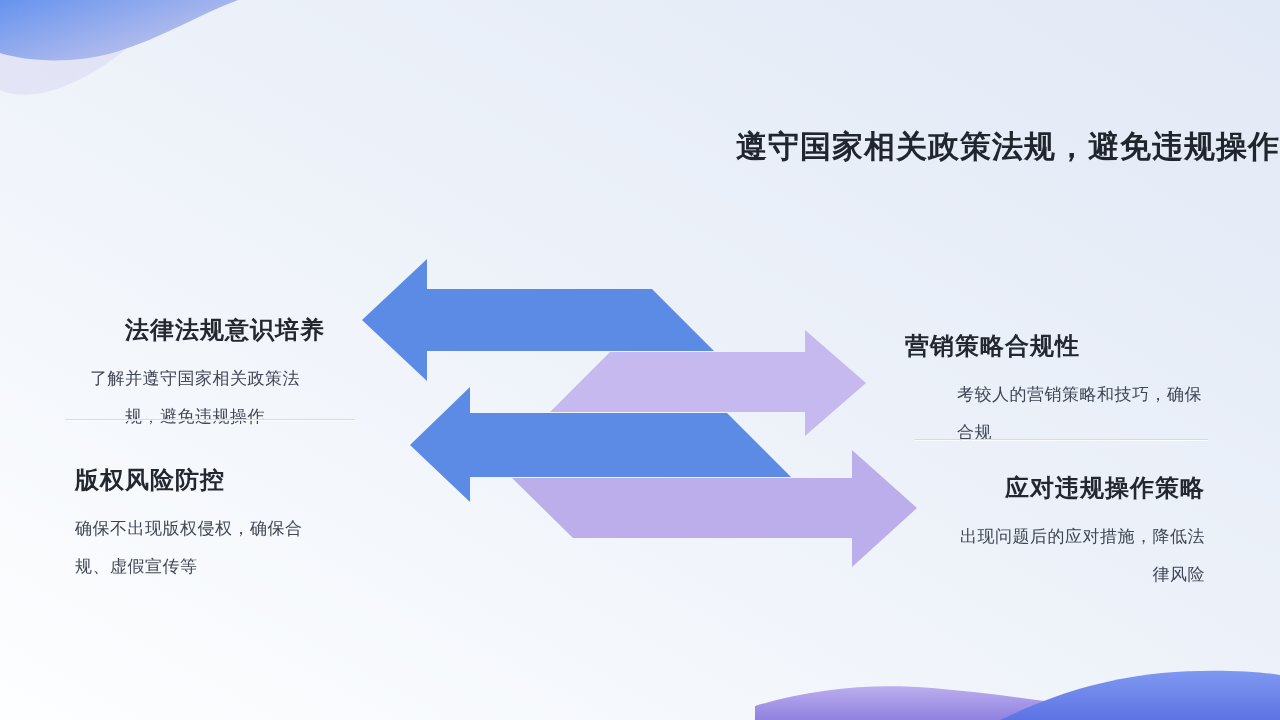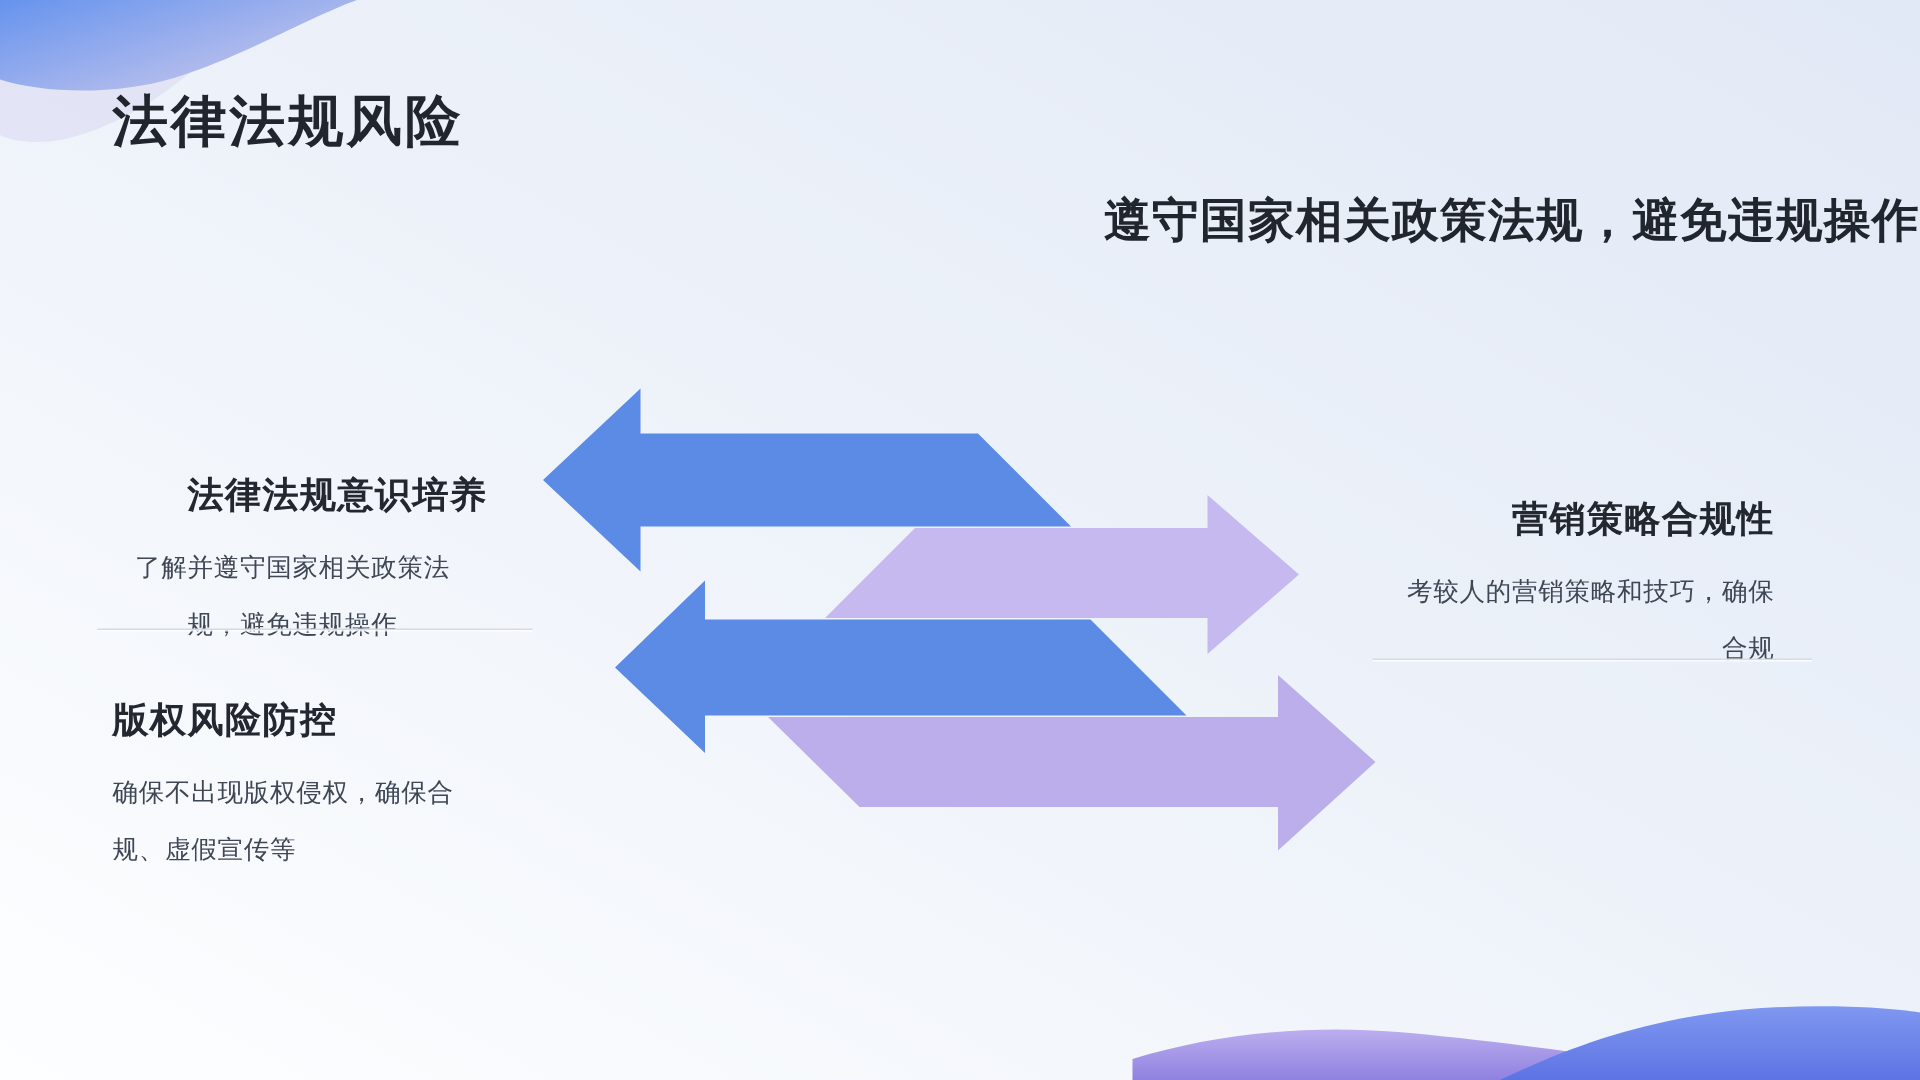--- a/index.html
+++ b/index.html
@@ -24,21 +24,21 @@
 
   .item { position:absolute; }
   .item h3 { margin:0 0 14px 0; font-size:24px; font-weight:700; color:#23272f; letter-spacing:1px; }
   .item p  { margin:0; font-size:17px; color:#3f4654; line-height:38px; letter-spacing:0.5px; }
 
   .item-l1 { left:75px; top:286px; width:300px; text-align:center;margin-top:28px; }
   .item-l1 p { width:240px; }
   .item-l2 { left:75px; top:464px; width:300px; text-align:left; }
   .item-l2 p { width:258px; }
 
-  .item-r1 { left:883px; top:330px; width:300px; text-align:right; }
+  .item-r1 { left:905px; top:330px; width:300px; text-align:left; }
   .item-r1 p { width:248px; margin-left:auto; }
   .item-r2 { left:905px; top:472px; width:300px; text-align:right; }
   .item-r2 p { width:248px; margin-left:auto; }
 
   .divider { position:absolute; height:1px; background:#d6dae3; box-shadow:0 1px 0 rgba(255,255,255,.8); }
   .divider-left  { left:65px;  top:419px; width:290px; }
   .divider-right { left:915px; top:439px; width:293px; }
 </style>
 </head>
 <body>
@@ -71,32 +71,35 @@
     <path d="M250,80 C292,60 342,40 412,33 C456,29 506,31 530,35 L530,80 Z" fill="url(#gwb)"></path>
   </svg>
 
   <svg class="arrows-layer" width="1280" height="720" viewBox="0 0 1280 720">
     <polygon points="362,320 427,259 427,289 652,289 714,351 427,351 427,381" fill="#5b8be5"></polygon>
     <polygon points="610,352 805,352 805,330 866,383 805,436 805,412 550,412" fill="#c6b9f0"></polygon>
     <polygon points="410,445 470,387 470,413 727,413 791,477 470,477 470,502" fill="#5b8be5"></polygon>
     <polygon points="512,478 852,478 852,450 917,508 852,567 852,538 573,538" fill="#bcaeea"></polygon>
   </svg>
 
-  <div class="slide-title">法律法规风险</div>
   <div class="slide-subtitle">遵守国家相关政策法规，避免违规操作</div>
 
   <div class="item item-l1">
     <h3>法律法规意识培养</h3>
     <p>了解并遵守国家相关政策法规，避免违规操作</p>
   </div>
   <div class="divider divider-left"></div>
   <div class="item item-l2">
     <h3>版权风险防控</h3>
     <p>确保不出现版权侵权，确保合规、虚假宣传等</p>
   </div>
 
   <div class="item item-r1">
     <h3>营销策略合规性</h3>
     <p>考较人的营销策略和技巧，确保合规</p>
   </div>
   <div class="divider divider-right"></div>
+  <div class="item item-r2">
+    <h3>应对违规操作策略</h3>
+    <p>出现问题后的应对措施，降低法律风险</p>
+  </div>
 
 </div>
 
 </body></html>

